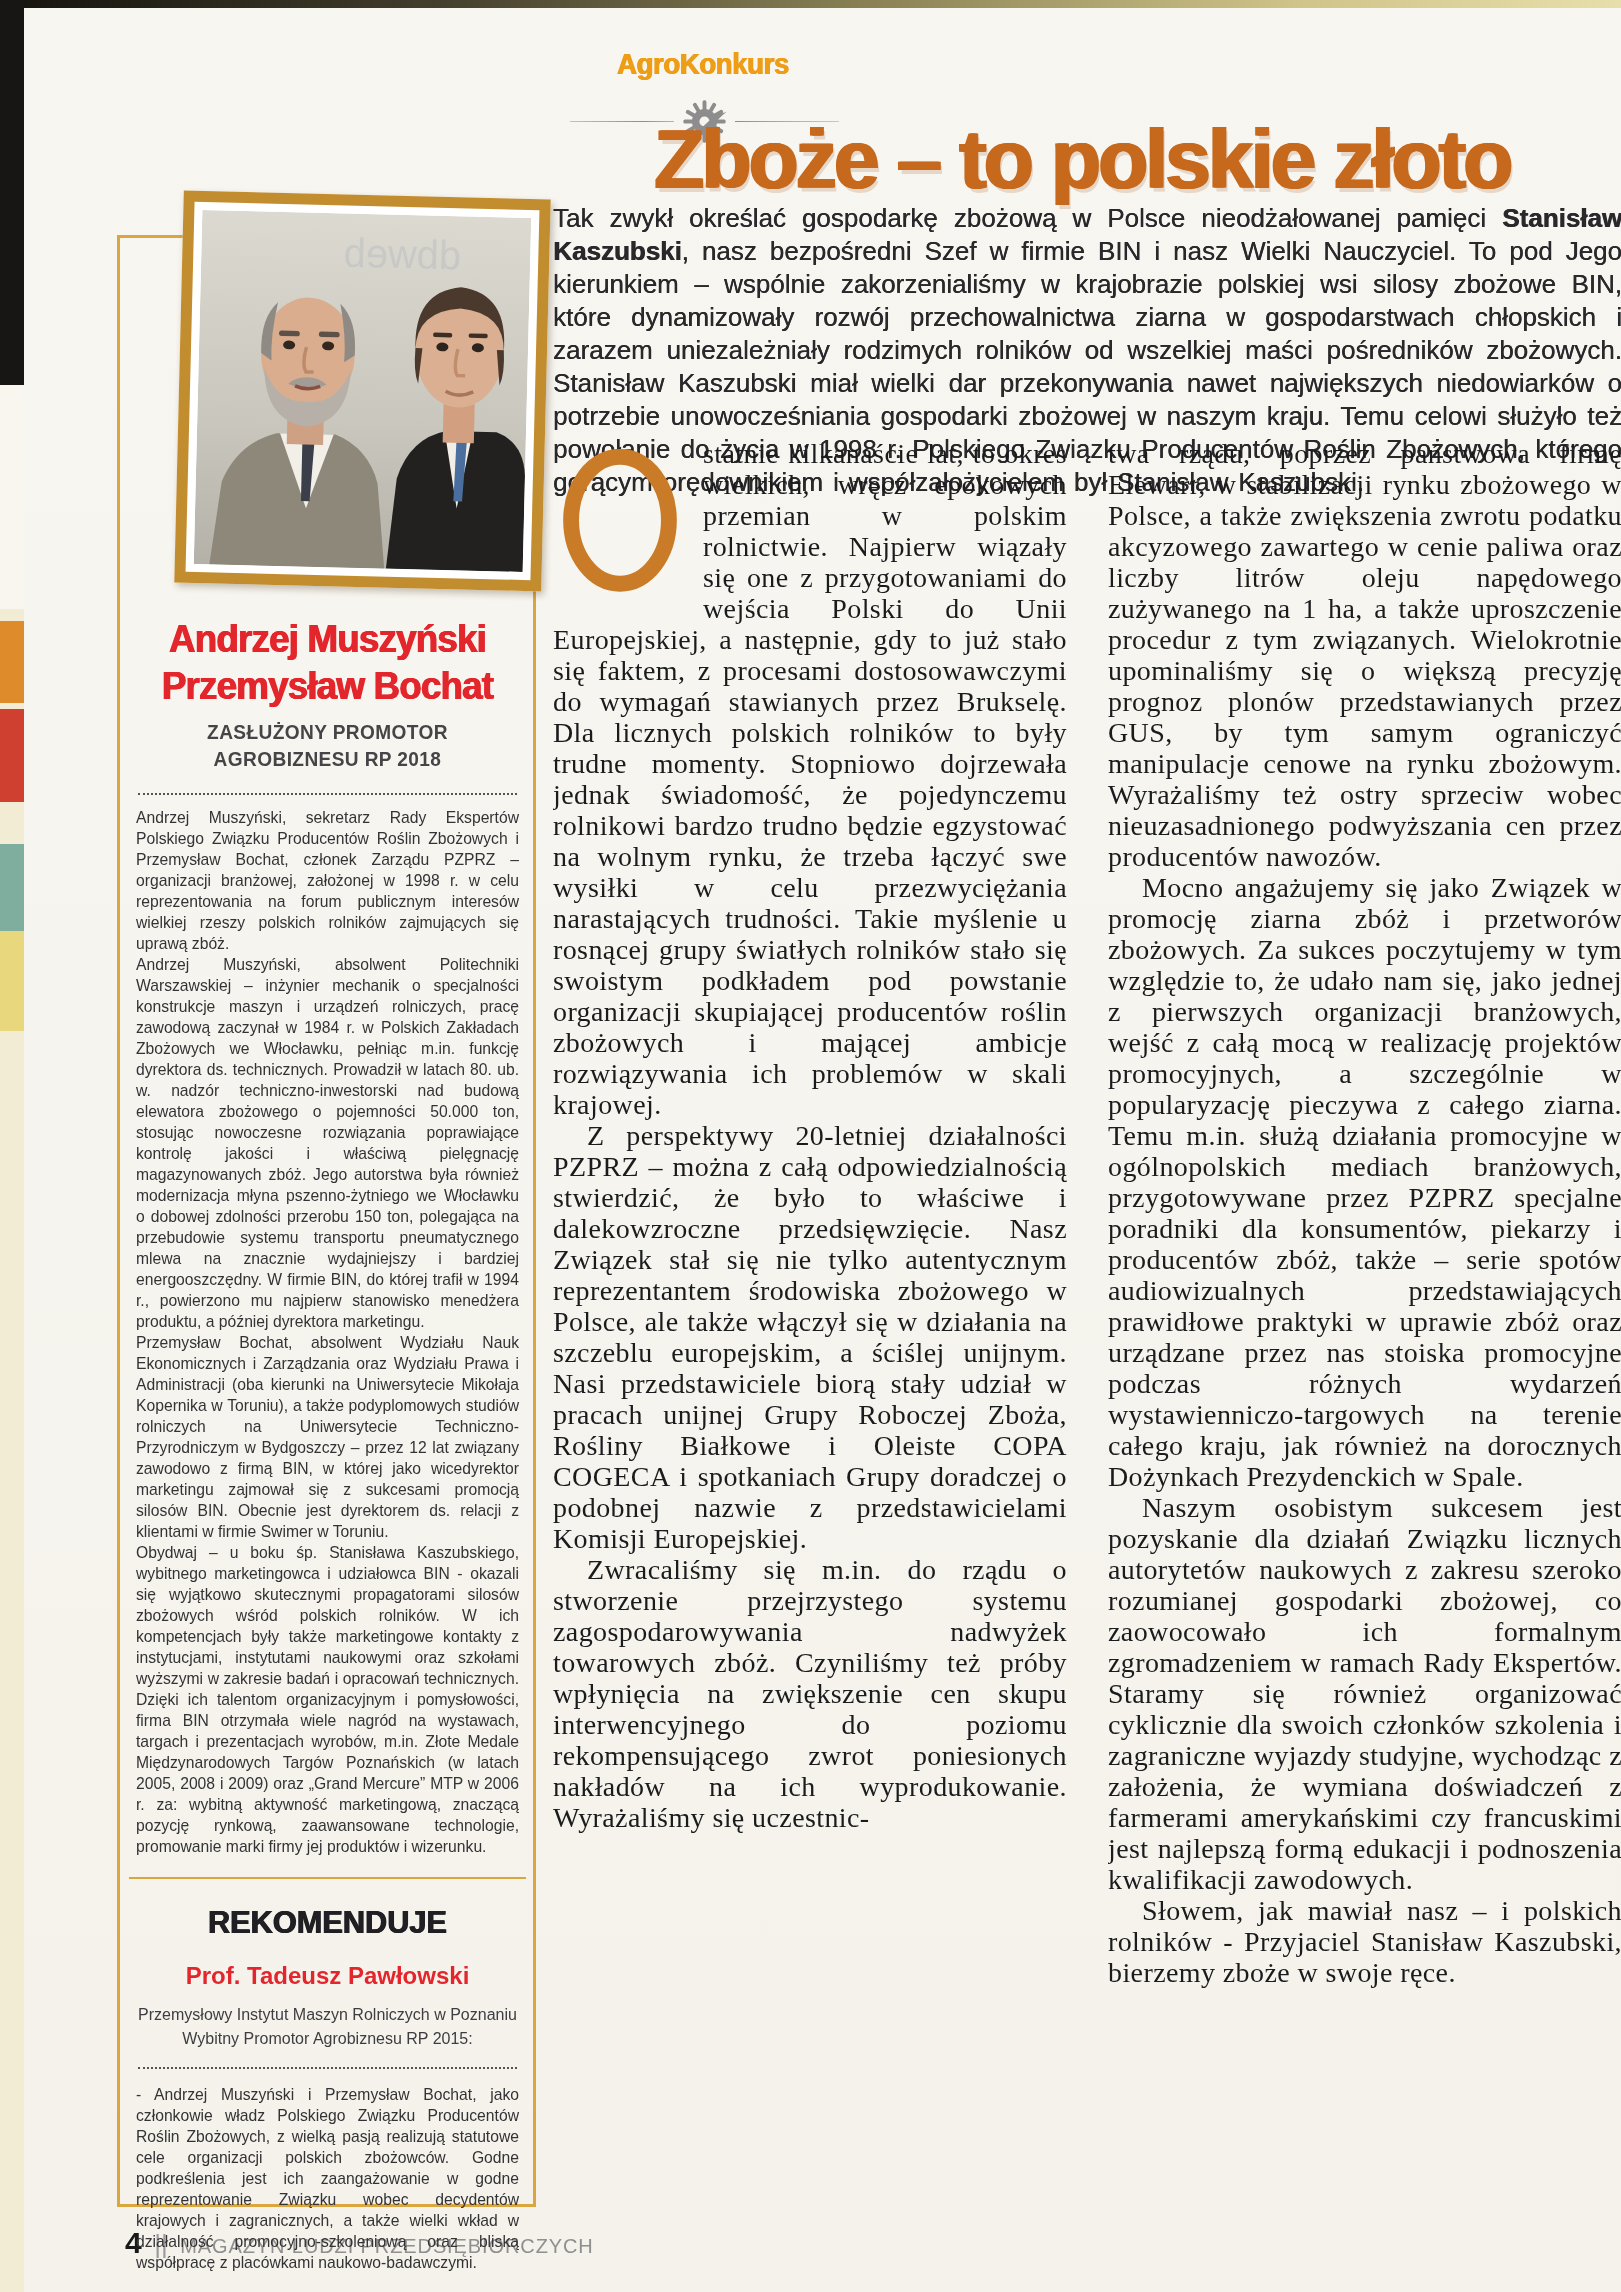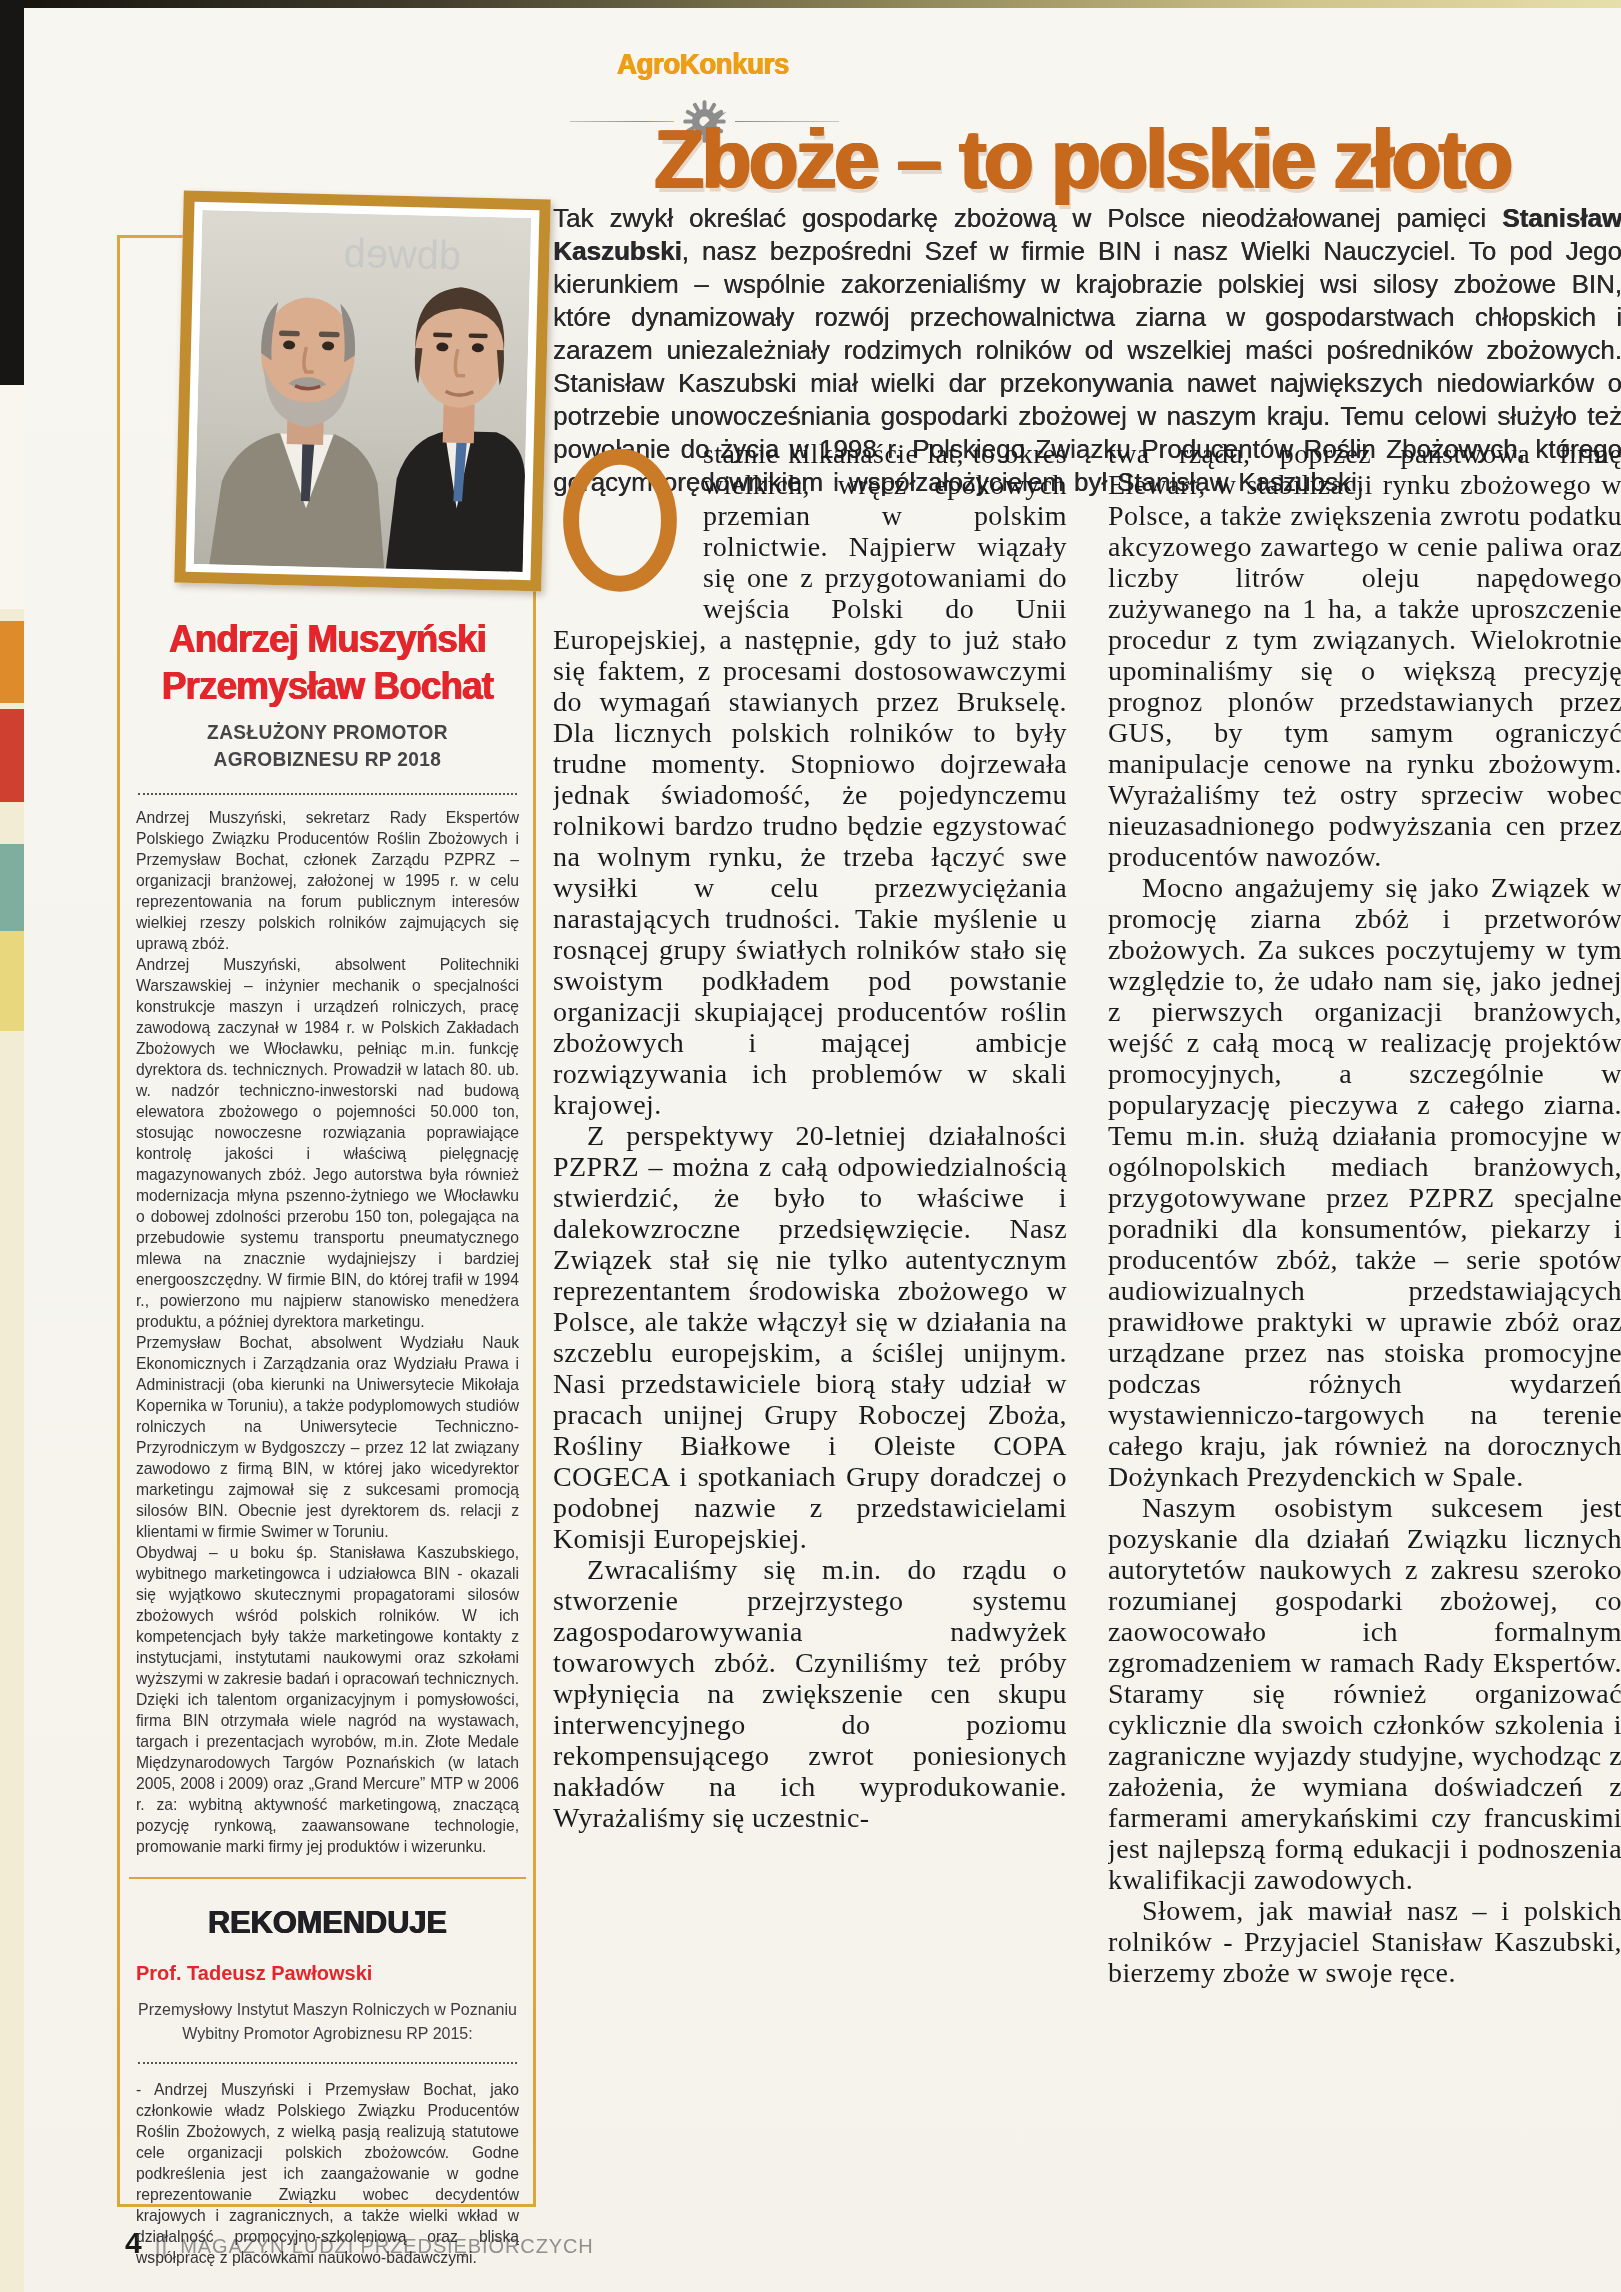--- a/index.html
+++ b/index.html
@@ -65,21 +65,21 @@
   .sidebar-content{position:absolute;left:136px;top:616px;width:383px;z-index:2;}
   .names{text-align:center;color:#e3262c;font-weight:bold;font-size:38px;
     line-height:47px;letter-spacing:-0.9px;transform:scaleX(.97);}
   .subtitle{margin-top:9px;text-align:center;color:#454547;font-weight:bold;
     font-size:19.7px;line-height:27px;letter-spacing:0.4px;transform:scaleX(.97);}
   .dots{margin:19.7px 1.8px 12.5px 1.8px;border-top:2.7px dotted #545454;height:0;}
   .bio p{margin:0;font-size:15.7px;line-height:21px;text-align:justify;color:#333336;}
   .gold-rule{margin:19.7px -7.2px 0 -7.2px;border-top:2.7px solid #d9a63c;height:0;}
   .rek-head{margin-top:25px;text-align:center;font-size:32px;font-weight:bold;
     color:#202024;letter-spacing:0;transform:scaleX(.96);}
-  .rek-name{margin-top:21.5px;font-size:20px;font-weight:bold;color:#e3262c;}
+  .rek-name{margin-top:21.5px;text-align:center;font-size:24px;font-weight:bold;color:#e3262c;}
   .rek-inst{margin-top:13px;text-align:center;font-size:16px;line-height:24px;color:#3d3d42;}
   .dots.small{margin:16px 1.8px 14.3px 1.8px;}
   .rek-text{font-size:15.7px;line-height:21px;text-align:justify;color:#333336;margin:0;}
 
   
   .footer{position:absolute;left:125px;top:2226px;display:flex;align-items:baseline;gap:12.5px;}
   .page-num{font-size:30px;font-weight:bold;color:#191919;}
   .footer-sep{font-size:26px;color:#9a9a9a;}
   .footer-mag{font-size:20px;color:#8f8f8f;letter-spacing:0.9px;}
 </style>
@@ -195,21 +195,21 @@
     <div class="names heavy">
       <div>Andrzej Muszyński</div>
       <div>Przemysław Bochat</div>
     </div>
     <div class="subtitle">
       <div>ZASŁUŻONY PROMOTOR</div>
       <div>AGROBIZNESU RP 2018</div>
     </div>
     <div class="dots"></div>
     <div class="bio">
-      <p>Andrzej Muszyński, sekretarz Rady Ekspertów Polskiego Związku Producentów Roślin Zbożowych i Przemysław Bochat, członek Zarządu PZPRZ – organizacji branżowej, założonej w 1995 r. w celu reprezentowania na forum publicznym interesów wielkiej rzeszy polskich rolników zajmujących się uprawą zbóż.</p>
+      <p>Andrzej Muszyński, sekretarz Rady Ekspertów Polskiego Związku Producentów Roślin Zbożowych i Przemysław Bochat, członek Zarządu PZPRZ – organizacji branżowej, założonej w 1998 r. w celu reprezentowania na forum publicznym interesów wielkiej rzeszy polskich rolników zajmujących się uprawą zbóż.</p>
       <p>Andrzej Muszyński, absolwent Politechniki Warszawskiej – inżynier mechanik o specjalności konstrukcje maszyn i urządzeń rolniczych, pracę zawodową zaczynał w 1984 r. w Polskich Zakładach Zbożowych we Włocławku, pełniąc m.in. funkcję dyrektora ds. technicznych. Prowadził w latach 80. ub. w. nadzór techniczno-inwestorski nad budową elewatora zbożowego o pojemności 50.000 ton, stosując nowoczesne rozwiązania poprawiające kontrolę jakości i właściwą pielęgnację magazynowanych zbóż. Jego autorstwa była również modernizacja młyna pszenno-żytniego we Włocławku o dobowej zdolności przerobu 150 ton, polegająca na przebudowie systemu transportu pneumatycznego mlewa na znacznie wydajniejszy i bardziej energooszczędny. W firmie BIN, do której trafił w 1994 r., powierzono mu najpierw stanowisko menedżera produktu, a później dyrektora marketingu.</p>
       <p>Przemysław Bochat, absolwent Wydziału Nauk Ekonomicznych i Zarządzania oraz Wydziału Prawa i Administracji (oba kierunki na Uniwersytecie Mikołaja Kopernika w Toruniu), a także podyplomowych studiów rolniczych na Uniwersytecie Techniczno-Przyrodniczym w Bydgoszczy – przez 12 lat związany zawodowo z firmą BIN, w której jako wicedyrektor marketingu zajmował się z sukcesami promocją silosów BIN. Obecnie jest dyrektorem ds. relacji z klientami w firmie Swimer w Toruniu.</p>
       <p>Obydwaj – u boku śp. Stanisława Kaszubskiego, wybitnego marketingowca i udziałowca BIN - okazali się wyjątkowo skutecznymi propagatorami silosów zbożowych wśród polskich rolników. W ich kompetencjach były także marketingowe kontakty z instytucjami, instytutami naukowymi oraz szkołami wyższymi w zakresie badań i opracowań technicznych. Dzięki ich talentom organizacyjnym i pomysłowości, firma BIN otrzymała wiele nagród na wystawach, targach i prezentacjach wyrobów, m.in. Złote Medale Międzynarodowych Targów Poznańskich (w latach 2005, 2008 i 2009) oraz „Grand Mercure” MTP w 2006 r. za: wybitną aktywność marketingową, znaczącą pozycję rynkową, zaawansowane technologie, promowanie marki firmy jej produktów i wizerunku.</p>
     </div>
     <div class="gold-rule"></div>
     <div class="rek-head heavy">REKOMENDUJE</div>
     <div class="rek-name">Prof. Tadeusz Pawłowski</div>
     <div class="rek-inst">
       <div>Przemysłowy Instytut Maszyn Rolniczych w Poznaniu</div>
       <div>Wybitny Promotor Agrobiznesu RP 2015:</div>

